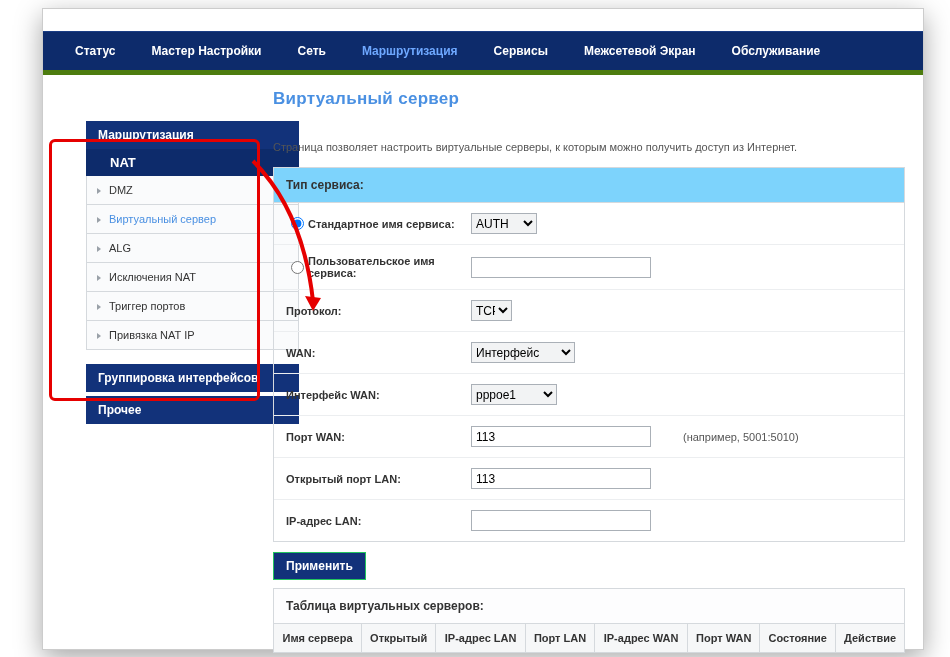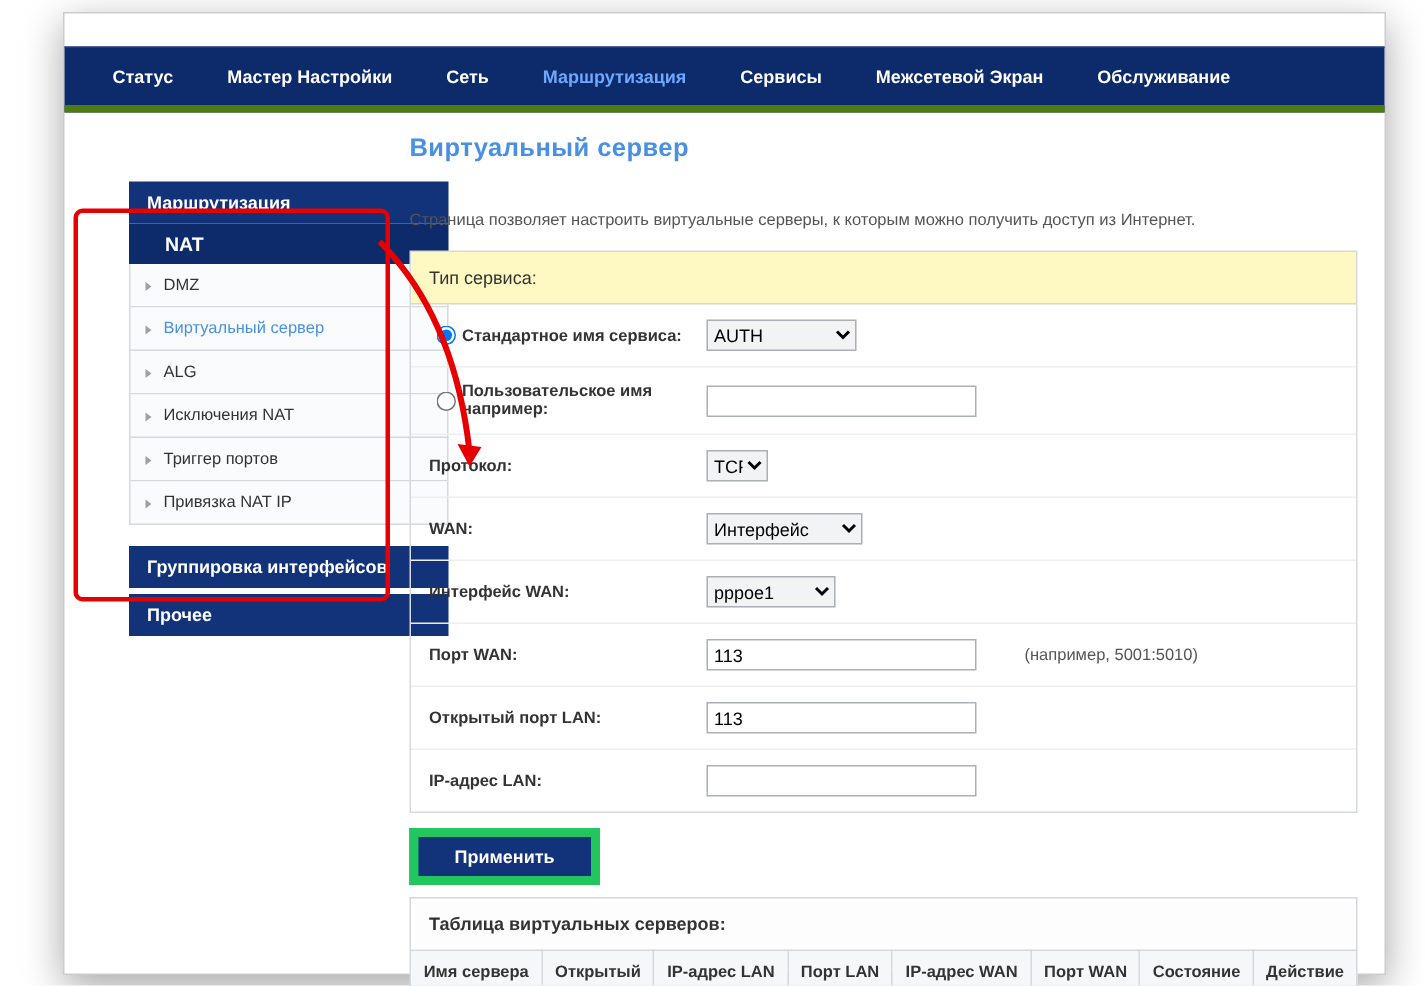--- a/index.html
+++ b/index.html
@@ -18,30 +18,30 @@
   .side-item::before{content:"";position:absolute;left:10px;top:12px;width:0;height:0;border-left:4px solid #9aa1a8;border-top:3px solid transparent;border-bottom:3px solid transparent;}
   .side-item.active{color:#4a90e2;}
   .side-gap{height:14px;}
   
   .redbox{position:absolute;left:6px;top:130px;width:205px;height:256px;border:3px solid #e60000;border-radius:6px;pointer-events:none;}
   
   .content{position:absolute;left:230px;top:80px;right:18px;}
   .page-title{color:#4a90e2;font-weight:bold;font-size:17px;margin-bottom:4px;letter-spacing:.3px;}
   .page-desc{color:#555;font-size:11px;margin-bottom:14px;margin-top:32px;}
   .panel{border:1px solid #d5d9dd;padding:0;margin-bottom:10px;}
-  .panel-head{border-bottom:1px solid #d5d9dd;padding:10px 12px;font-weight:normal;background:#fef9c3;}
+  .panel-head{border-bottom:1px solid #d5d9dd;padding:10px 12px;font-weight:bold;background:#7dd3fc;}
   .row{display:flex;align-items:center;border-bottom:1px solid #eceef0;padding:10px 12px;}
   .row:last-child{border-bottom:none;}
   .row .lbl{width:185px;font-weight:bold;font-size:11px;}
   .row .ctrl{display:flex;align-items:center;gap:10px;}
   .row input[type=text]{width:170px;height:17px;border:1px solid #aab0b7;padding:1px 4px;font-size:12px;}
   .row select{border:1px solid #aab0b7;font-size:12px;height:21px;background:#f2f3f4;}
   .hint{color:#555;font-size:11px;margin-left:22px;}
   .radio{margin-right:6px;}
-  .btn-apply{display:inline-block;background:#12327a;color:#fff;font-weight:bold;padding:6px 24px;font-size:12px;border:6px solid #22c55e;margin-bottom:8px;cursor:pointer;}
+  .btn-apply{display:inline-block;background:#12327a;color:#fff;font-weight:bold;padding:6px 12px;font-size:12px;border:1px solid #22c55e;margin-bottom:8px;cursor:pointer;}
   
   .tbl-head{border:1px solid #d5d9dd;border-bottom:none;padding:10px 12px;font-weight:bold;background:#fdfdfe;}
   .tbl{width:100%;border-collapse:collapse;padding-left:26px;}
   .tbl th{border:1px solid #d5d9dd;background:#f6f7f8;font-size:11px;font-weight:bold;padding:8px 6px;text-align:center;}
   
   .arrow-svg{position:absolute;left:200px;top:142px;width:90px;height:180px;pointer-events:none;}
 </style>
 </head>
 <body>
 
@@ -77,29 +77,29 @@
       <div class="page-title">Виртуальный сервер</div>
       <div class="page-desc">Страница позволяет настроить виртуальные серверы, к которым можно получить доступ из Интернет.</div>
 
       <div class="panel">
         <div class="panel-head">Тип сервиса:</div>
 
         <div class="row">
           <div style="width:22px"><input class="radio" type="radio" name="svc" checked="" style=""></div>
           <div class="lbl" style="width:163px"><span>Стандартное имя сервиса:</span></div>
           <div class="ctrl">
-            <select style="width:100px">
+            <select style="width:66px">
               <option>AUTH</option>
             </select>
           </div>
         </div>
 
         <div class="row">
           <div style="width:22px"><input class="radio" type="radio" name="svc" style=""></div>
-          <div class="lbl" style="width:163px"><span>Пользовательское имя например:</span></div>
+          <div class="lbl" style="width:163px"><span>Пользовательское имя сервиса:</span></div>
           <div class="ctrl">
             <input type="text" value="" style="">
           </div>
         </div>
 
         <div class="row">
           <div class="lbl">Протокол:</div>
           <div class="ctrl">
             <select style="width:41px"><option>TCP</option></select>
           </div>

